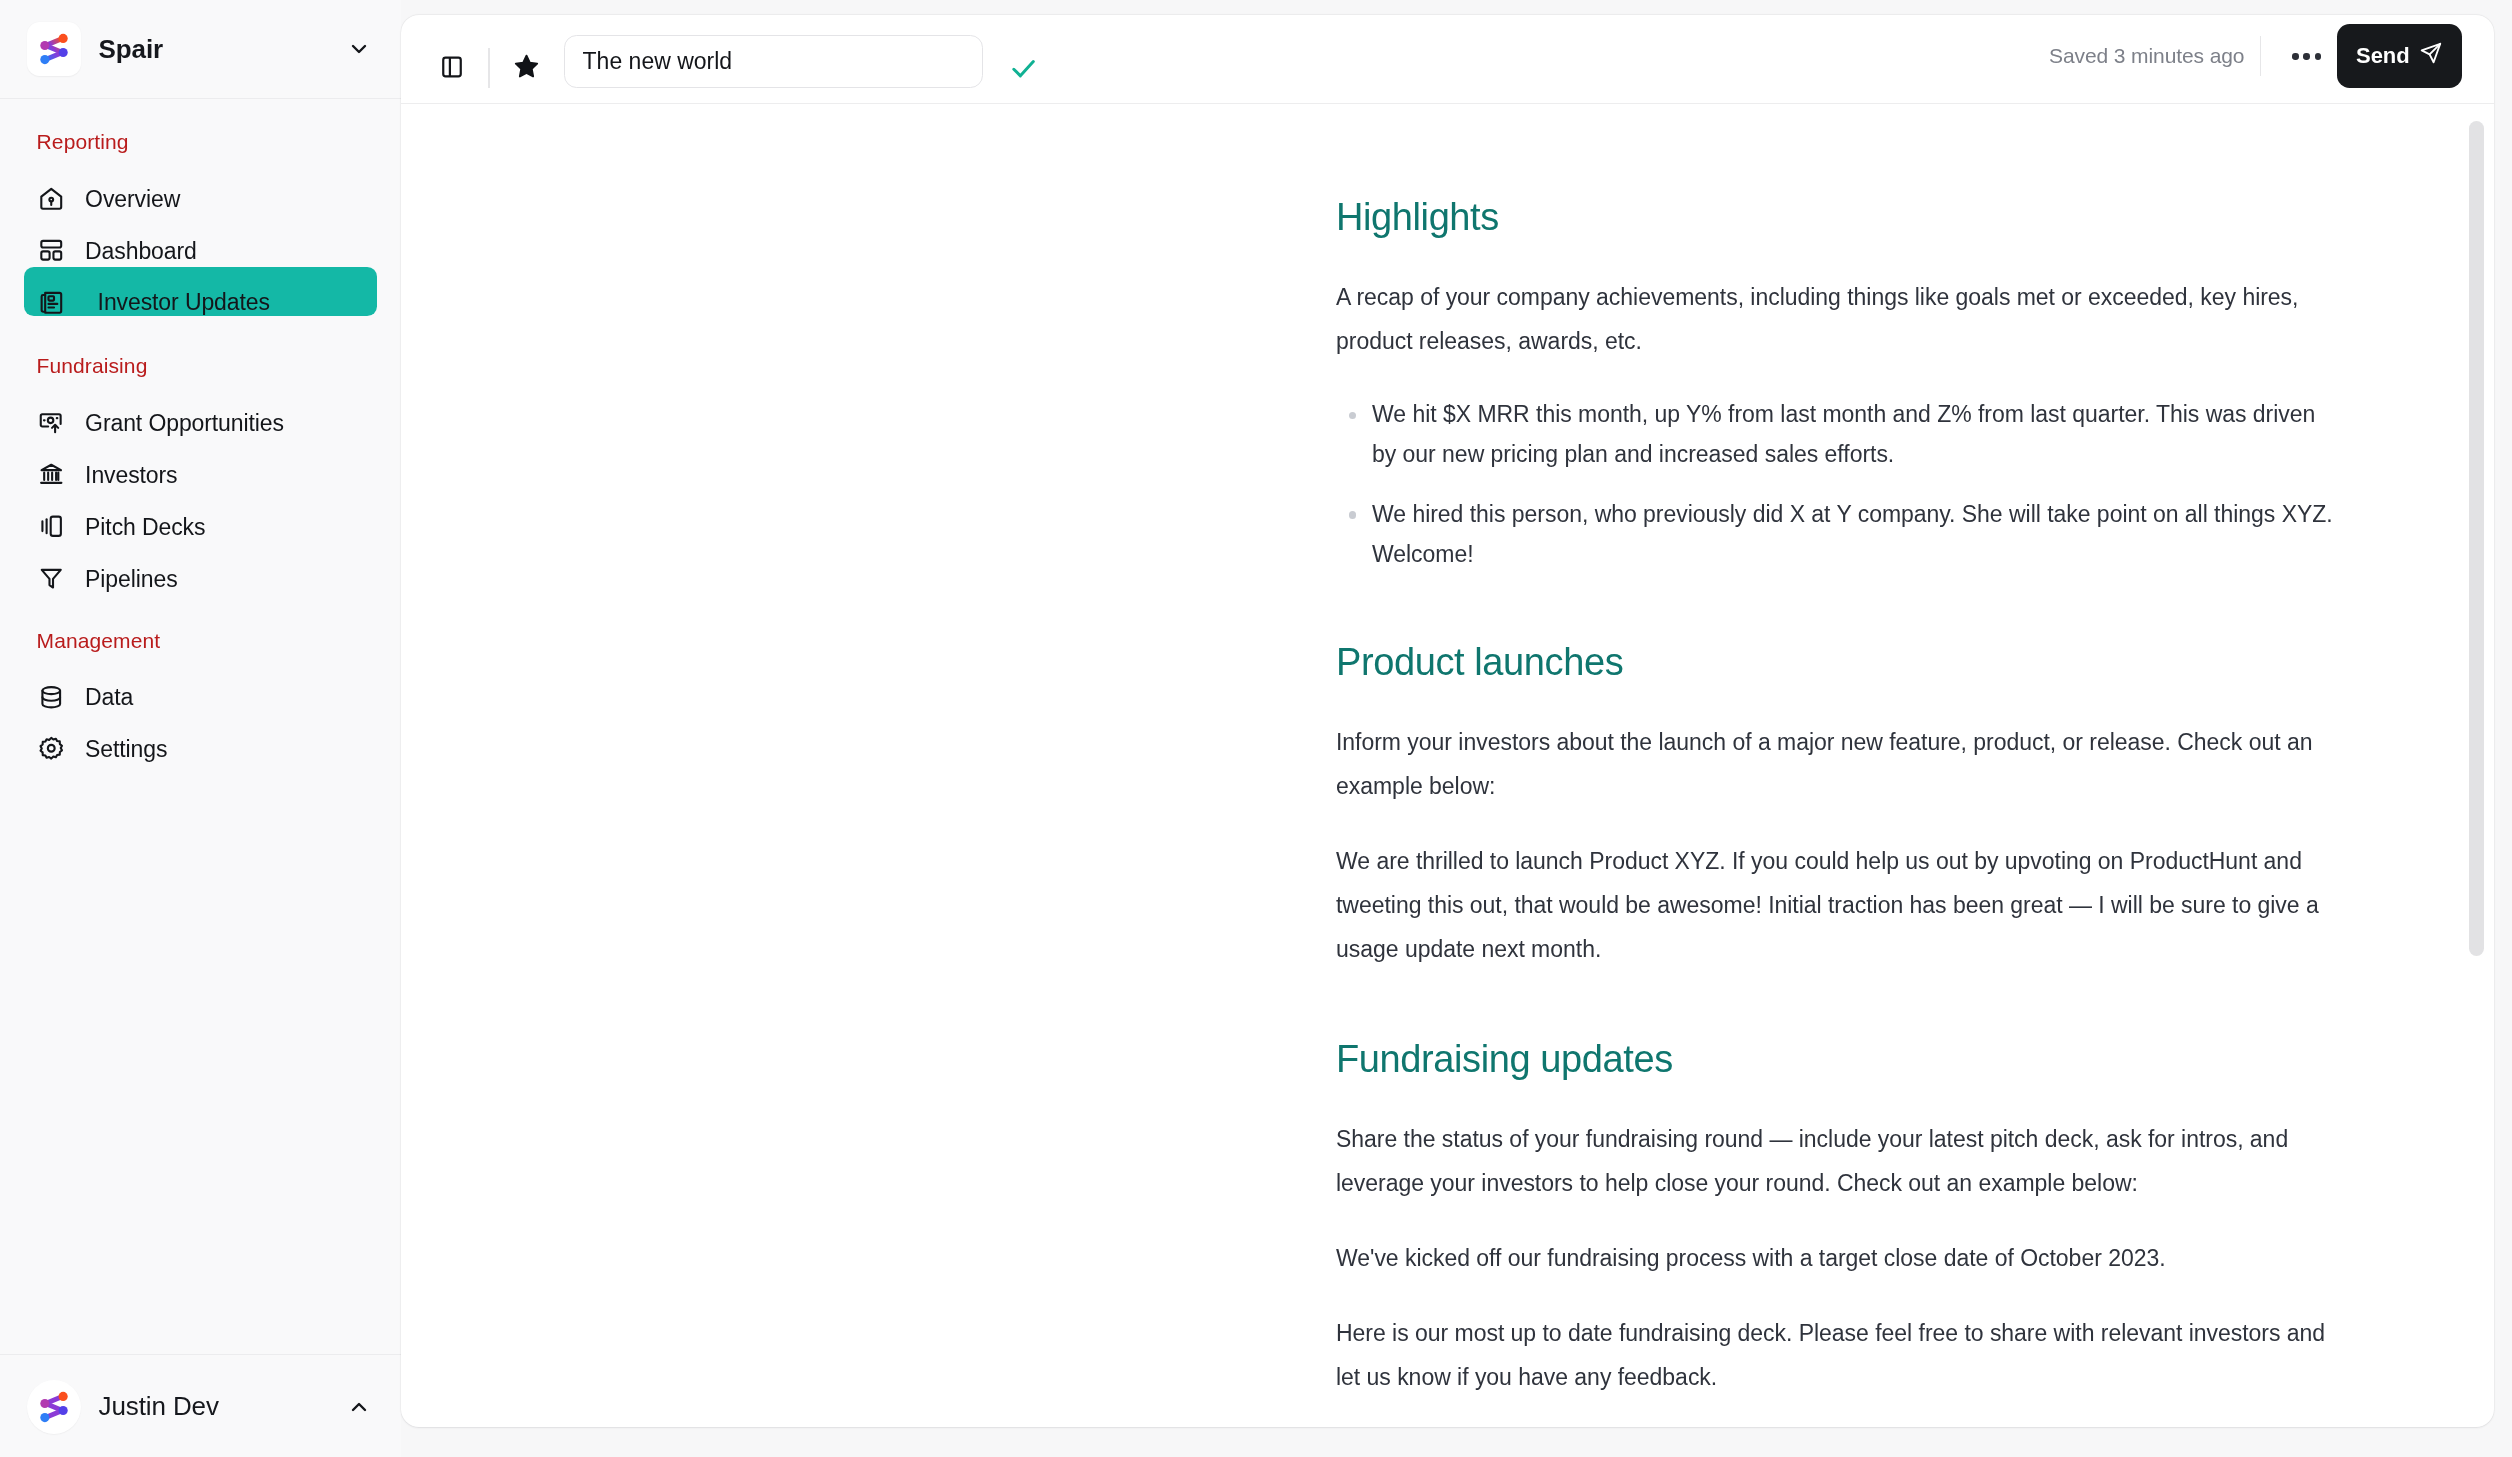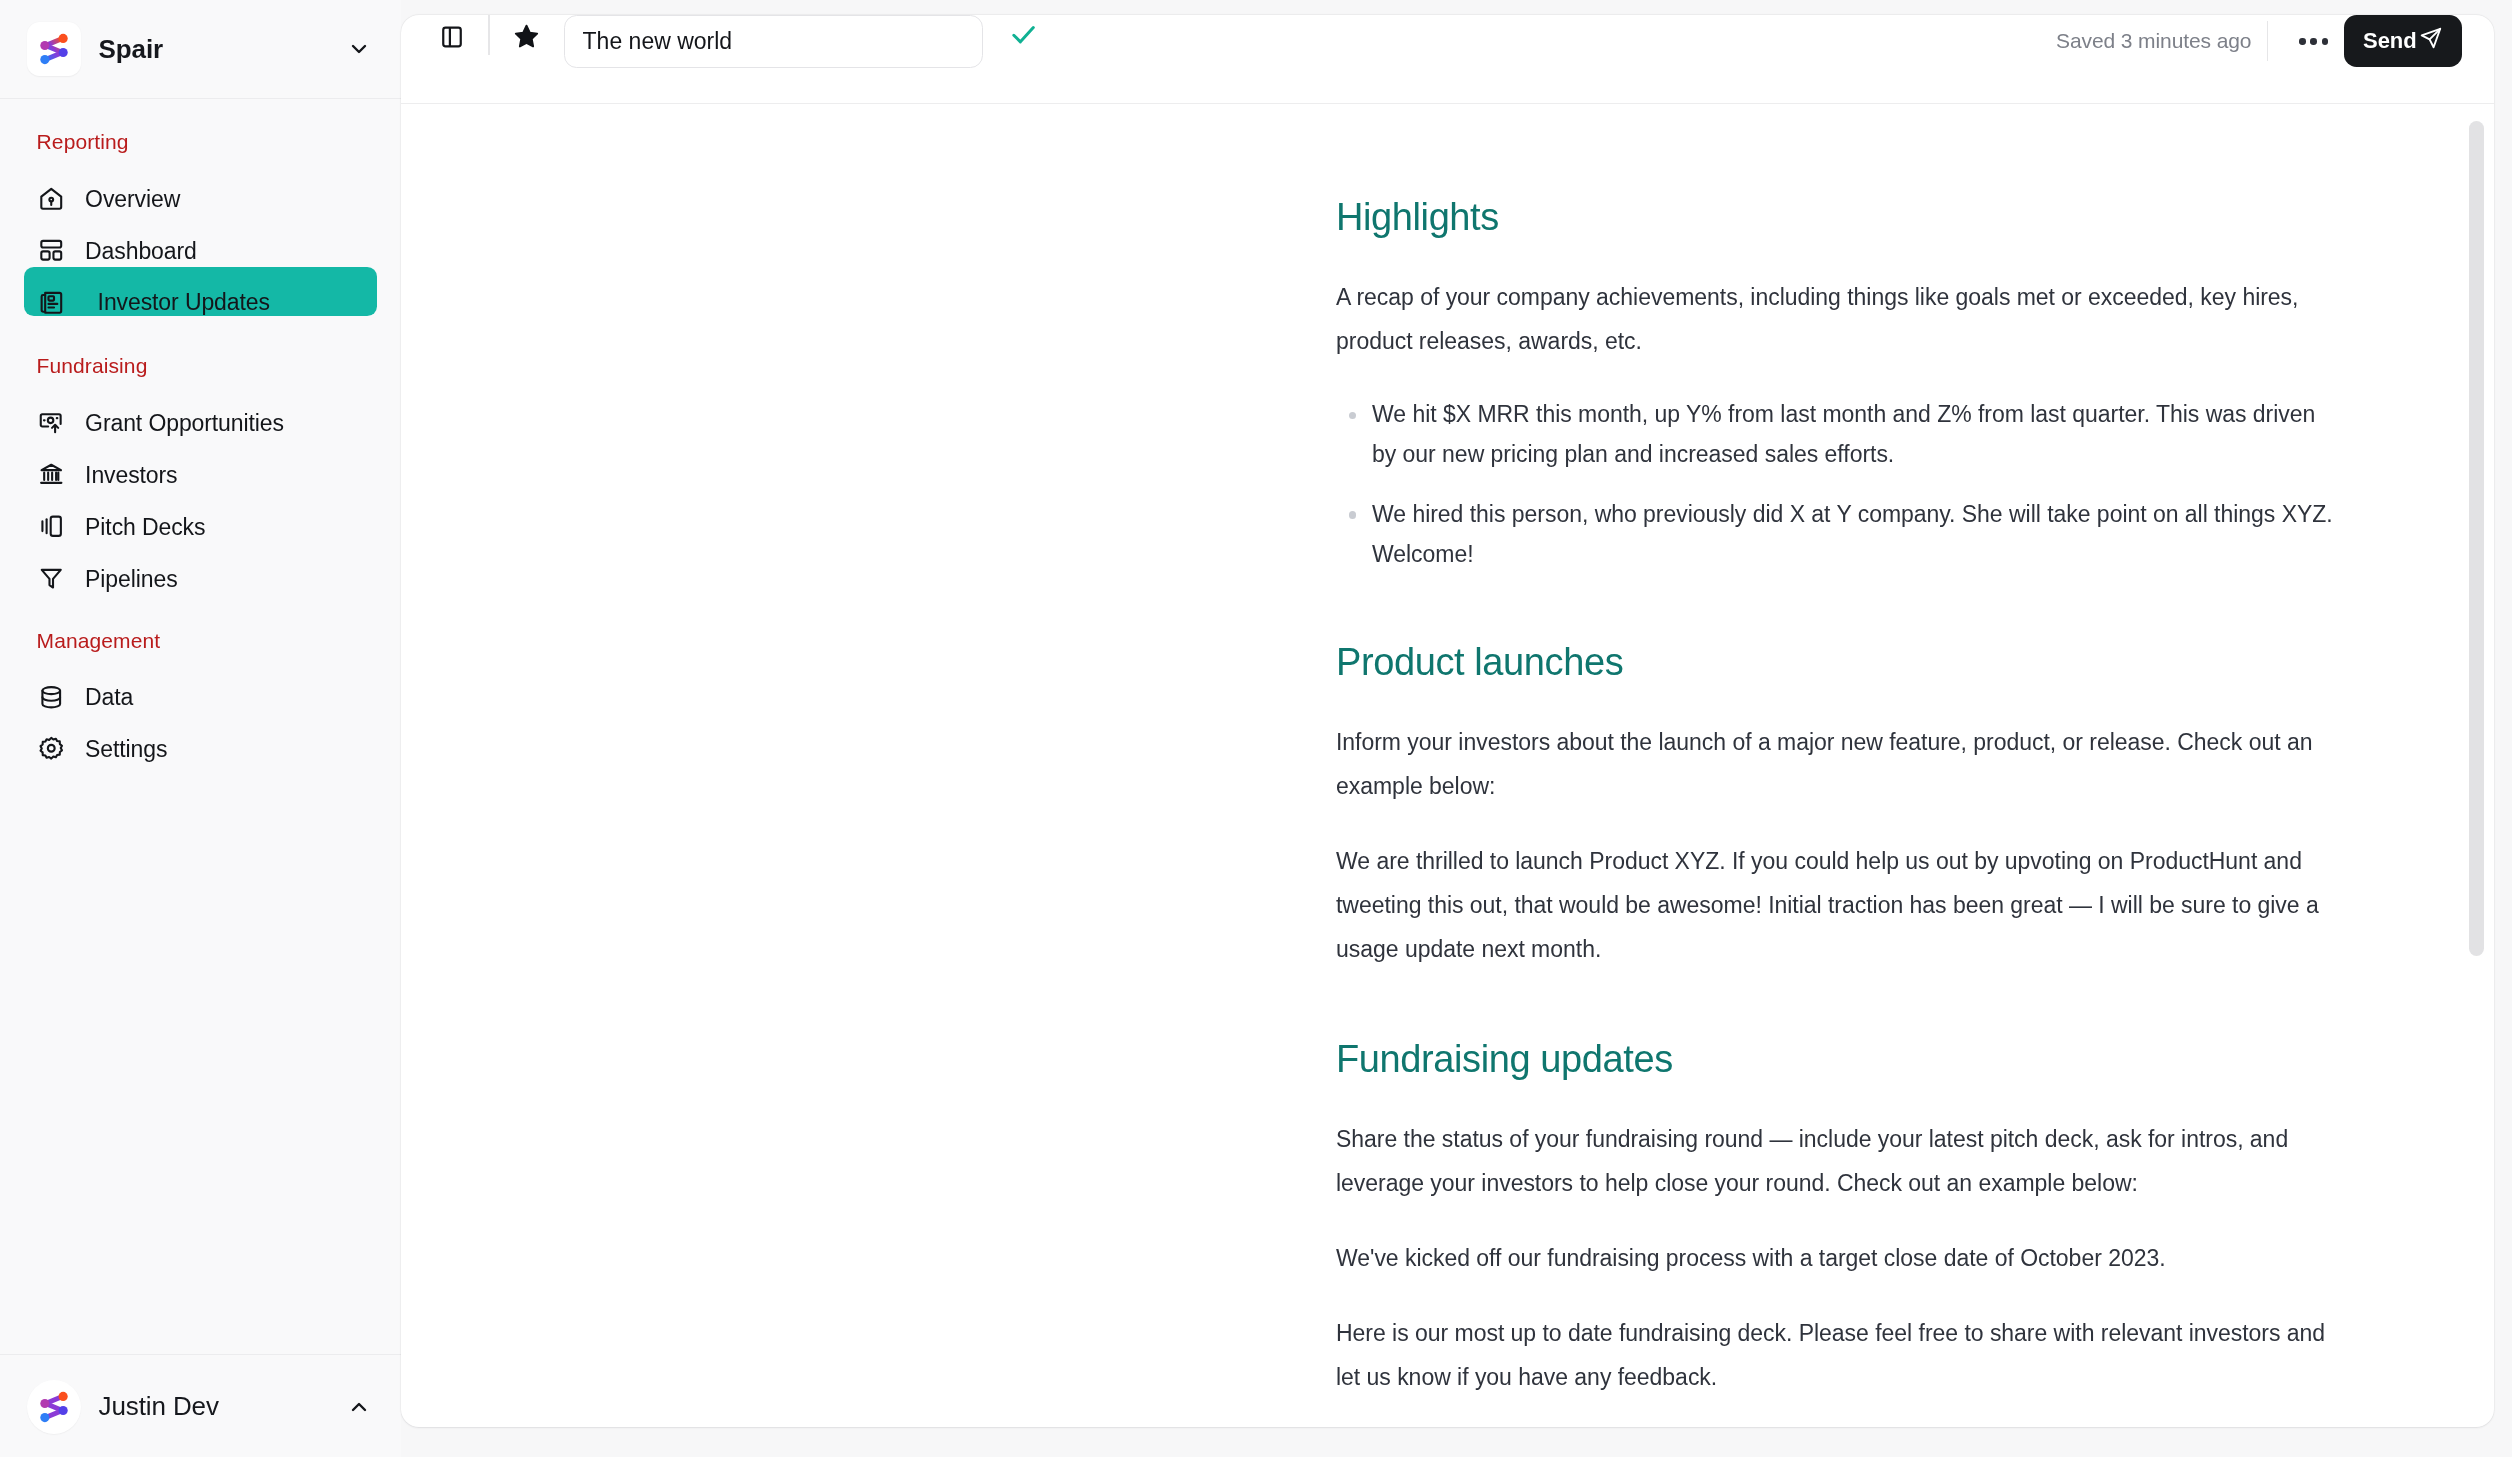--- a/index.html
+++ b/index.html
@@ -90,22 +90,22 @@
     background: #ffffff;
     border-radius: 18px;
     height: 100%;
     box-shadow: 0 0.7px 2.1px rgba(16,18,24,0.08), 0 0 0 0.7px rgba(16,18,24,0.035);
     display: flex; flex-direction: column;
     overflow: hidden;
     position: relative;
   }
   .topbar {
     flex: 0 0 89px; height: 89px;
-    display: flex; align-items: flex-start;
-    padding: 0 32px 0 29px;
+    display: flex; align-items: flex-end;
+    padding: 0 32px 15px 29px;
     border-bottom: 1.4px solid #ededee;
     gap: 0;
   }
   .icon-btn {
     width: 43px; height: 43px;
     display: flex; align-items: center; justify-content: center;
     cursor: pointer; border-radius: 8.4px;
   }
   .vdivider { width: 1.4px; height: 40px; background: #e6e6e8; margin: 0 15.4px; }
   .title-input {
@@ -125,22 +125,22 @@
   .more-btn {
     width: 46px; height: 42px; margin: 0 7px;
     display: flex; align-items: center; justify-content: center;
     cursor: pointer; border-radius: 8.4px;
   }
   .dots { display: flex; gap: 4.9px; }
   .dots i { width: 6.3px; height: 6.3px; background: #2d3038; border-radius: 50%; display: block; }
   .send-btn {
     background: #17191c; color: #fff;
     border: none; border-radius: 12.6px;
-    height: 52px; padding: 0 19.5px;
-    display: flex; align-items: center; gap: 2px;
+    height: 64px; padding: 0 19.5px;
+    display: flex; align-items: center; gap: 9px;
     font-size: 22px; font-weight: 700;
     font-family: "Liberation Sans", sans-serif;
     cursor: pointer; letter-spacing: -0.1px;
   }
 
   
   .doc-scroll {
     flex: 1 1 auto; overflow: hidden; position: relative;
   }
   .doc {

